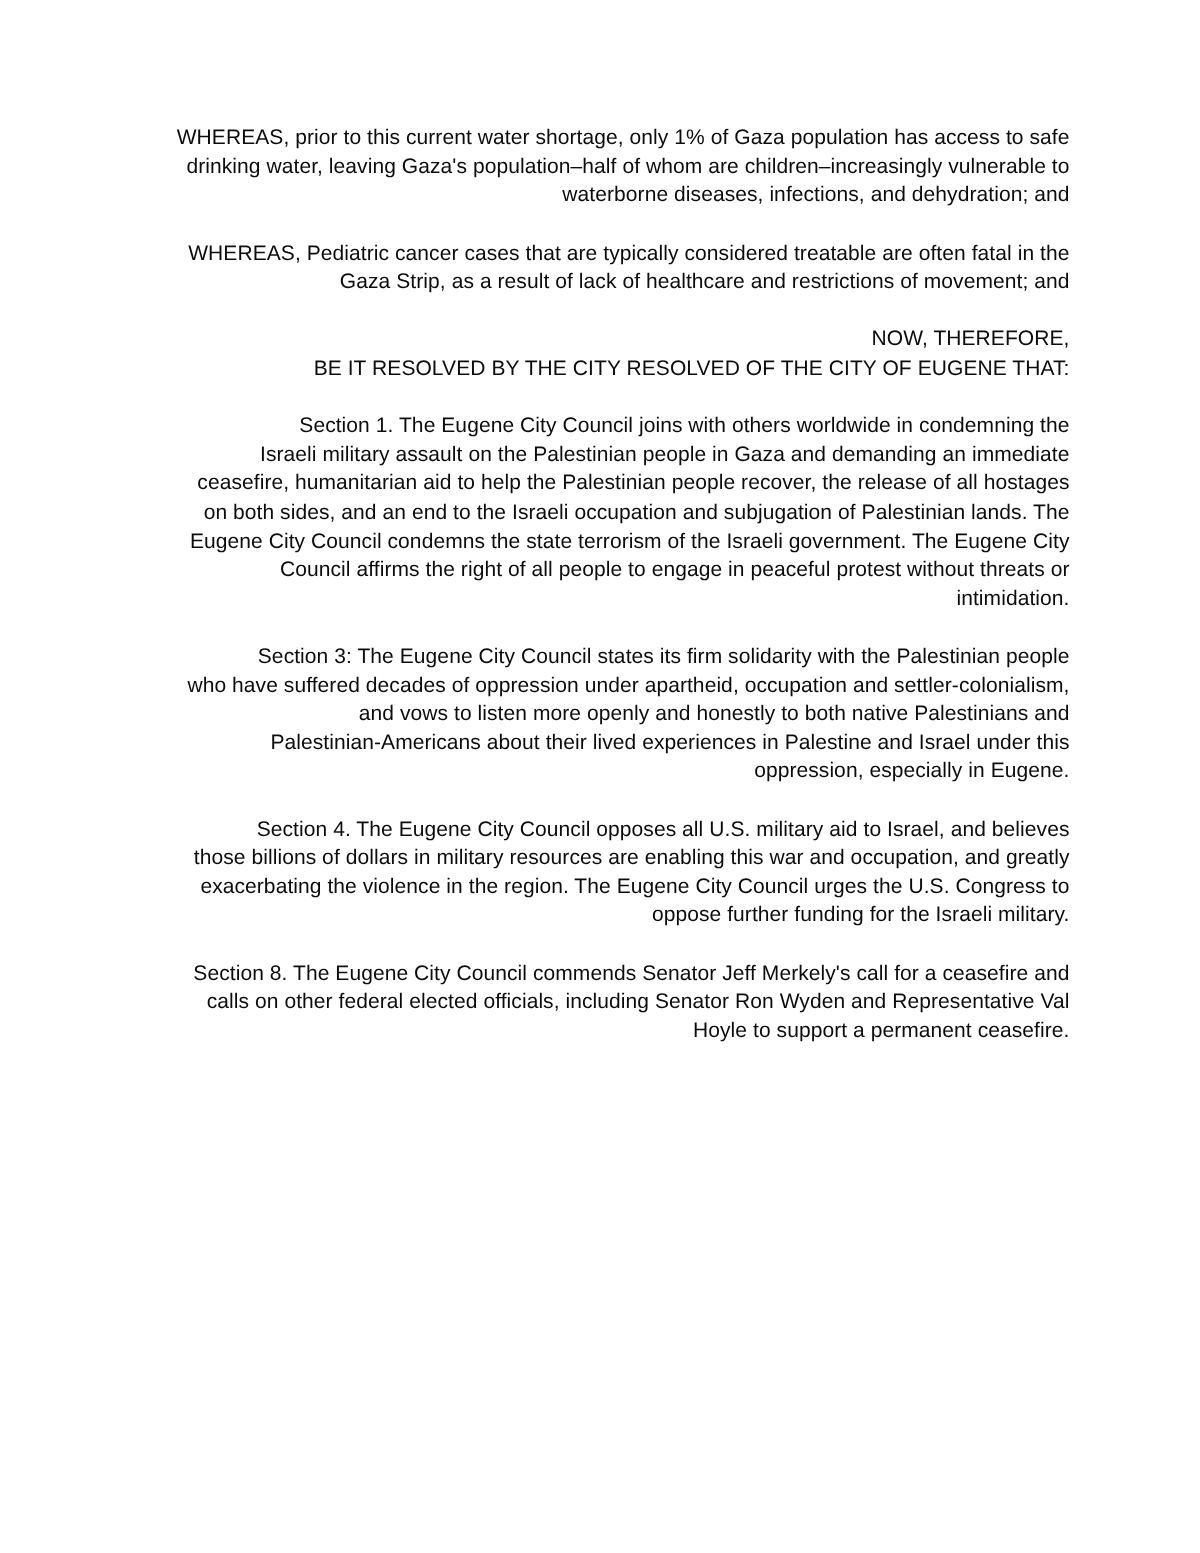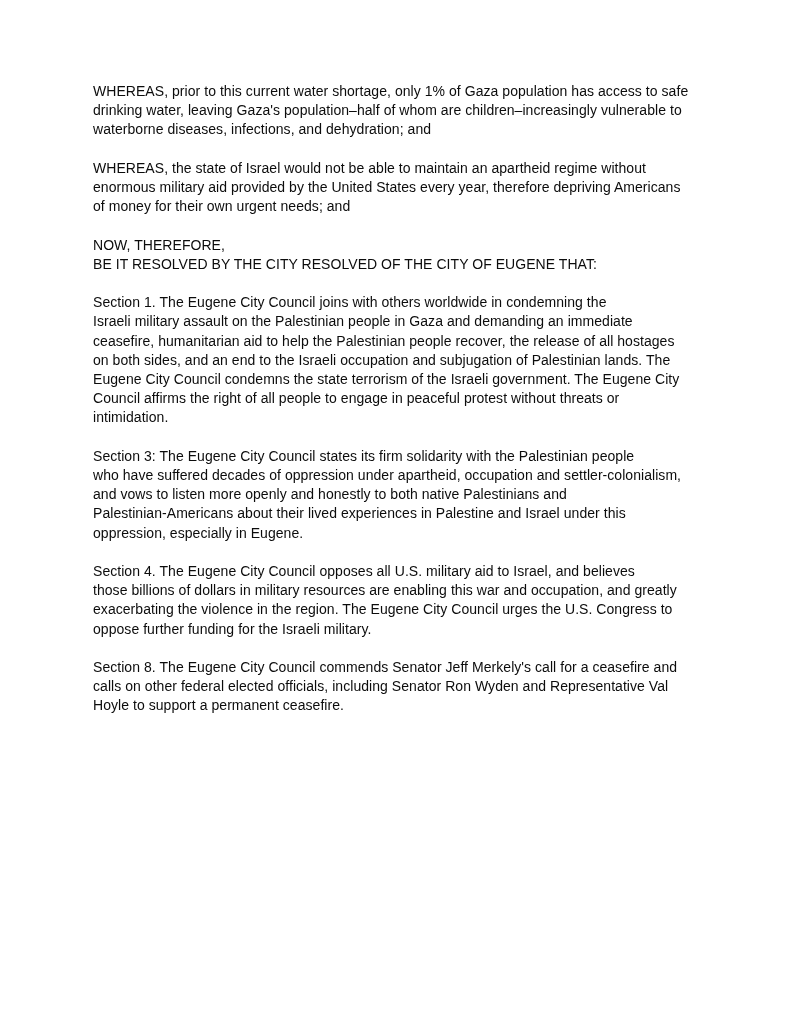--- a/index.html
+++ b/index.html
@@ -26,34 +26,33 @@
   .doc-body {
     width: 620px;
   }
   .doc-body p {
     margin: 0 0 19.2px 0;
     font-size: 14px;
     line-height: 19.2px;
     color: #0c0c0c;
     letter-spacing: 0.05px;
     white-space: pre-line;
-    text-align: left;
+    text-align: right;
   }
 </style>
 </head>
 <body>
 
 <div class="page">
   <div class="doc-body">
     <p>WHEREAS, prior to this current water shortage, only 1% of Gaza population has access to safe
 drinking water, leaving Gaza's population–half of whom are children–increasingly vulnerable to
 waterborne diseases, infections, and dehydration; and</p>
-    <p>WHEREAS, the state of Israel would not be able to maintain an apartheid regime without
-enormous military aid provided by the United States every year, therefore depriving Americans
-of money for their own urgent needs; and</p>
+    <p>WHEREAS, Pediatric cancer cases that are typically considered treatable are often fatal in the
+Gaza Strip, as a result of lack of healthcare and restrictions of movement; and</p>
     <p>NOW, THEREFORE,
 BE IT RESOLVED BY THE CITY RESOLVED OF THE CITY OF EUGENE THAT:</p>
     <p>Section 1. The Eugene City Council joins with others worldwide in condemning the
 Israeli military assault on the Palestinian people in Gaza and demanding an immediate
 ceasefire, humanitarian aid to help the Palestinian people recover, the release of all hostages
 on both sides, and an end to the Israeli occupation and subjugation of Palestinian lands. The
 Eugene City Council condemns the state terrorism of the Israeli government. The Eugene City
 Council affirms the right of all people to engage in peaceful protest without threats or
 intimidation.</p>
     <p>Section 3: The Eugene City Council states its firm solidarity with the Palestinian people

